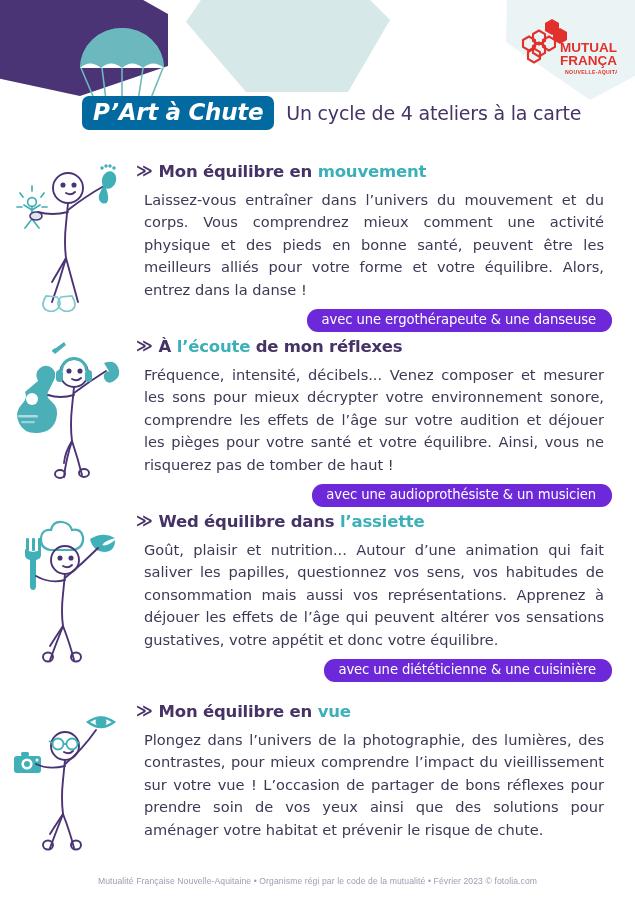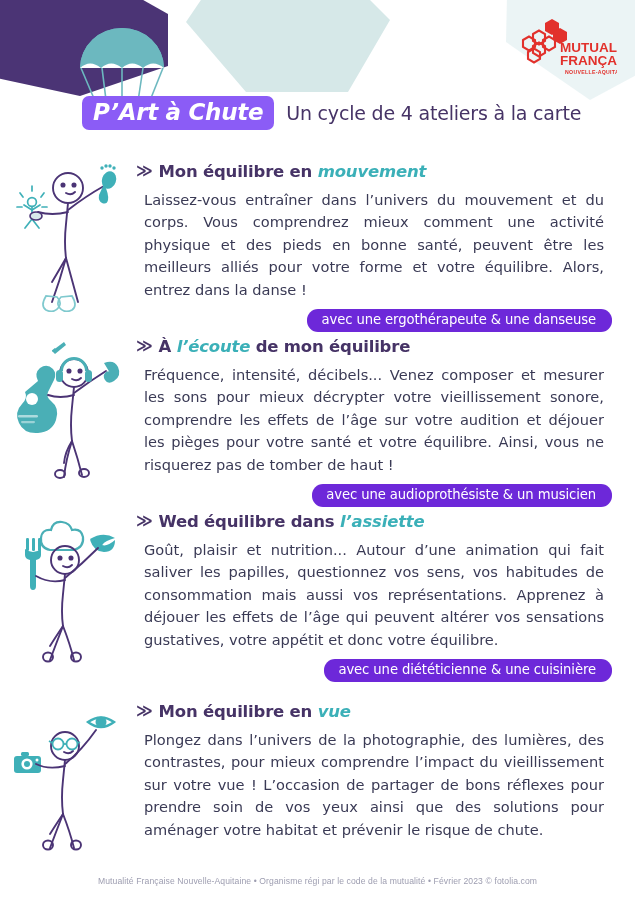--- a/index.html
+++ b/index.html
@@ -38,21 +38,21 @@
   
   .title-row {
     position: absolute;
     left: 82px;
     top: 96px;
     display: flex;
     align-items: center;
     gap: 12px;
   }
   .title-badge {
-    background: #8b5cf6;
+    background: #0369a1;
     color: #ffffff;
     border-radius: 7px;
     padding: 2px 11px 4px 11px;
     font-family: "DejaVu Sans", sans-serif;
     font-weight: bold;
     font-style: italic;
     font-size: 23px;
     line-height: 28px;
     letter-spacing: -0.3px;
     white-space: nowrap;
@@ -97,21 +97,21 @@
     align-items: baseline;
     gap: 6px;
   }
   .chev {
     color: #463366;
     font-size: 16px;
     font-weight: bold;
     position: relative;
     top: -1px;
   }
-  .hl { color: #3bb0b8; font-style: italic; }
+  .hl { color: #3bb0b8; }
   .hd-main { font-style: normal; }
 
   .sec-text {
     font-family: "DejaVu Sans", sans-serif;
     font-size: 14.6px;
     line-height: 22.4px;
     color: #3a3a55;
     text-align: justify;
     margin: 8px;
   }
@@ -280,23 +280,23 @@
         <rect x="77" y="33" width="7" height="12" rx="3.5"></rect>
       </g>
       <g fill="#4aafb6" stroke="none">
         <path d="M96 26 q10 -4 14 4 q4 9 -4 14 q-6 4 -9 -1 q-3 -5 1 -8 q3 -2 4 1"></path>
       </g>
     </svg>
   </div>
   <div class="sec-body">
     <div class="sec-heading">
       <span class="chev">≫</span>
-      <span><span class="hd-main">À </span><span class="hl">l’écoute</span><span class="hd-main"> de mon équilibre</span></span>
-    </div>
-    <p class="sec-text">Fréquence, intensité, décibels... Venez composer et mesurer les sons pour mieux décrypter votre vieillissement sonore, comprendre les effets de l’âge sur votre audition et déjouer les pièges pour votre santé et votre équilibre. Ainsi, vous ne risquerez pas de tomber de haut !</p>
+      <span><span class="hd-main">À </span><span class="hl">l’écoute</span><span class="hd-main"> de mon réflexes</span></span>
+    </div>
+    <p class="sec-text">Fréquence, intensité, décibels... Venez composer et mesurer les sons pour mieux décrypter votre environnement sonore, comprendre les effets de l’âge sur votre audition et déjouer les pièges pour votre santé et votre équilibre. Ainsi, vous ne risquerez pas de tomber de haut !</p>
     <div class="pill-row">
       <span class="pill">avec une audioprothésiste &amp; un musicien</span>
     </div>
   </div>
 </div>
 
 <div class="section" style="top:512px">
   <div class="figure">
     <svg viewBox="0 0 122 155" width="122" height="155">
       <g stroke="#4aafb6" stroke-width="2.2" fill="none">

